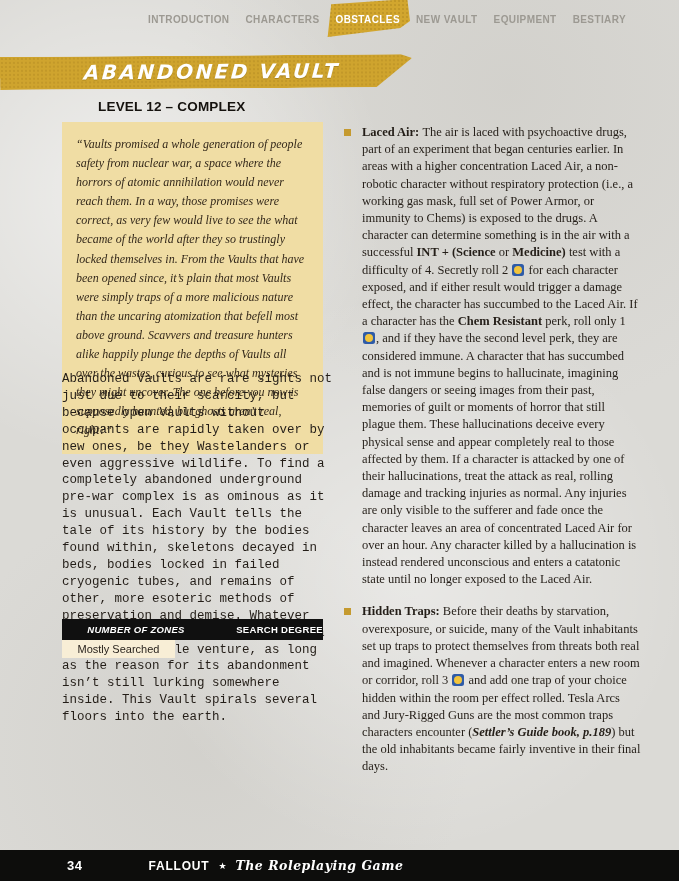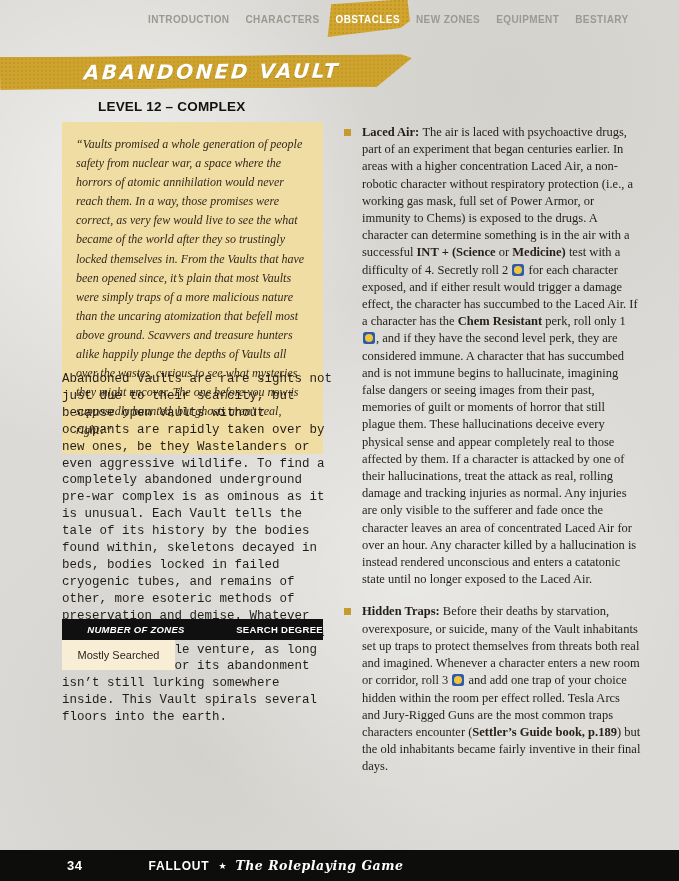--- a/index.html
+++ b/index.html
@@ -68,42 +68,42 @@
   .zones-table { position:absolute; left:62px; top:619px; width:261px; }
   .zt-head { display:flex; background:#101010; color:#fff; height:21px; align-items:center; }
   .zt-head .c1 { width:148px; text-align:center; font-size:9.5px; font-weight:bold; letter-spacing:.3px;font-style:italic; }
   .zt-head .c2 { width:113px; text-align:right; font-size:9.5px; font-weight:bold; letter-spacing:.3px; }
   .zt-row { display:flex; }
   .zt-row .c1 {
     width:132px; background:#f3e0a6; padding:7px 8px; text-align:center;
     font-size:11px; line-height:14px; color:#2a241e;
   }
   .zt-row .c2 {
-    width:97px; background:#f8eed6; padding:8px 8px; text-align:right;
+    width:97px; background:#f8eed6; padding:2px 8px; text-align:right;
     font-size:11px; line-height:14px; color:#2a241e;
     display:flex; align-items:center; justify-content:center;
   }
 
   
   .right-col { position:absolute; left:343px; top:124px; width:298px; }
   .obstacles-heading {
     font-size:15px; font-weight:bold; color:#15120e; letter-spacing:-.2px;
     margin:0 0 9px 0;
   }
   .bullet-list { list-style:none; margin:0; padding:0; }
   .bullet-item {
     position:relative; padding-left:19px; margin-bottom:15px;
     font-family:"Liberation Serif", serif;
     font-size:12.5px; line-height:17.2px; color:#241e18;
   }
   .bullet-square {
     position:absolute; left:1px; top:5px; width:7px; height:7px; background:#c59a2f;
   }
   .run-b { font-weight:bold; }
-  .run-i { }
+  .run-i { font-style:italic; }
   .dice-icon {
     display:inline-block; width:12px; height:12px; background:#2e5ba8;
     border-radius:2.5px; vertical-align:-2px; margin:0 1px; position:relative;
   }
   .dice-icon::after {
     content:""; position:absolute; left:2px; top:2px; right:2px; bottom:2px;
     background:#f2c43c; border-radius:50%;
   }
 
   
@@ -124,21 +124,21 @@
 
 <div class="page">
 
   <div class="nav">
     <div class="nav-item">INTRODUCTION</div>
     <div class="nav-item">CHARACTERS</div>
     <div class="nav-item active">
       <span class="nav-shape"></span>
       <span>OBSTACLES</span>
     </div>
-    <div class="nav-item">NEW ZONES</div>
+    <div class="nav-item">NEW VAULT</div>
     <div class="nav-item">EQUIPMENT</div>
     <div class="nav-item">BESTIARY</div>
   </div>
 
   <div class="banner">
     <span class="banner-title">ABANDONED VAULT</span>
   </div>
 
   <div class="level-heading">LEVEL 12 – COMPLEX</div>
 

